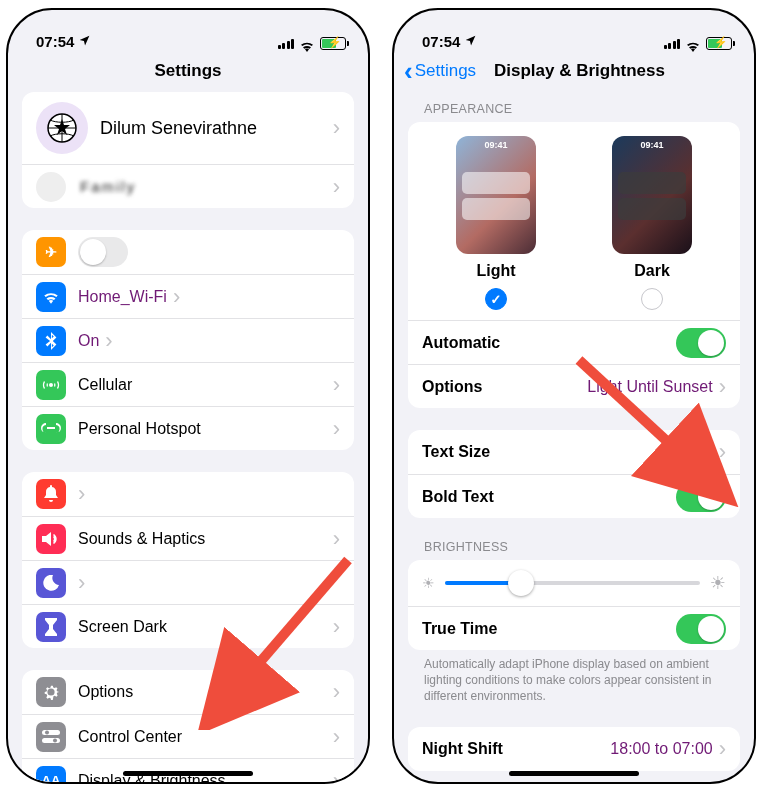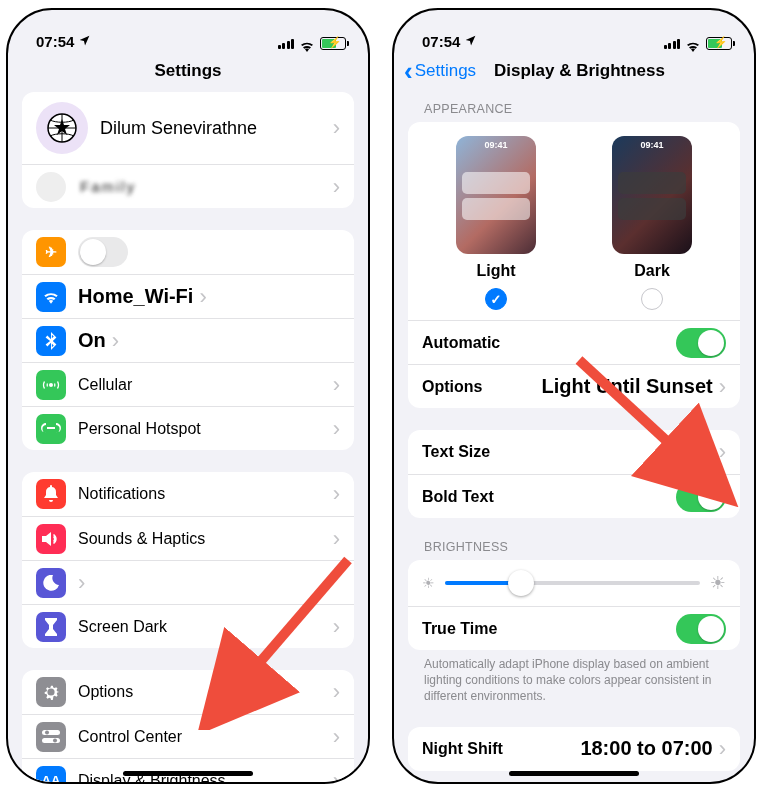--- a/index.html
+++ b/index.html
@@ -40,21 +40,21 @@
     border-top:0.5px solid #e2e2e5; position:relative;
   }
   .row:first-child { border-top:none; }
   .row.tall { min-height:58px; }
   .icon28 {
     width:30px; height:30px; border-radius:7px; display:flex; align-items:center; justify-content:center;
     margin-right:12px; flex:0 0 auto; color:#fff; font-weight:700; font-size:14px;
   }
   .label { font-size:16px; color:#000; flex:1 1 auto; }
   .label-bold { font-weight:700; }
-  .detail { font-size:20px; color:#000000; margin-right:6px;font-weight:bold; }
+  .detail { font-size:16px; color:#701a75; margin-right:6px; }
   .chev { color:#c4c4c7; font-size:22px; line-height:1; }
   .sub { font-size:12px; color:#8a8a8e; }
 
   
   .toggle { width:50px; height:30px; border-radius:15px; background:#e9e9ea; position:relative; flex:0 0 auto; }
   .toggle.on { background:#34c759; }
   .knob { width:26px; height:26px; border-radius:13px; background:#fff; position:absolute; top:2px; left:2px; box-shadow:0 1px 2px rgba(0,0,0,0.25); }
   .toggle.on .knob { left:22px; }
 
   
@@ -205,21 +205,20 @@
       </div>
 
       <div class="section">
         <div class="card">
           <div class="row">
             <div class="icon28" style="background:#ff3b30">
               <svg width="16" height="18" viewBox="0 0 16 18">
                   <path fill="#fff" d="M8 0a1 1 0 00-1 1v1a5 5 0 00-4 5v3l-2 3h14l-2-3V7a5 5 0 00-4-5V1a1 1 0 00-1-1zM6 15a2 2 0 004 0z"></path>
                 </svg>
             </div>
-            <span class="label">Notifications</span>
             <span class="chev">›</span>
           </div>
           <div class="row">
             <div class="icon28" style="background:#ff2d55">
               <svg width="18" height="14" viewBox="0 0 18 14">
                   <path fill="#fff" d="M0 4v6h4l5 4V0L4 4zM11 3a5 5 0 010 8l1 1a6 6 0 000-10zM11 5a3 3 0 010 4l1 1a4 4 0 000-6z"></path>
                 </svg>
             </div>
             <span class="label">Sounds &amp; Haptics</span>
             <span class="chev">›</span>

